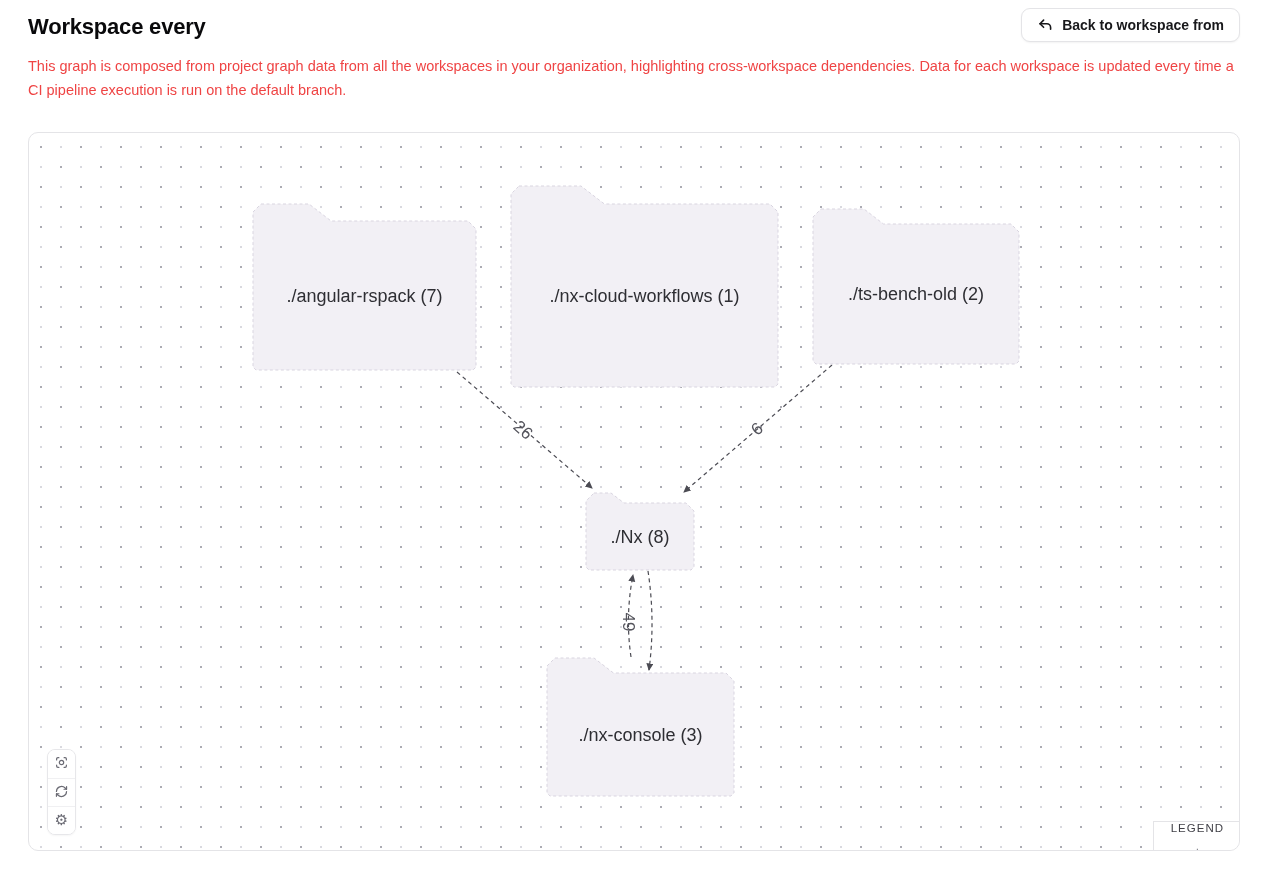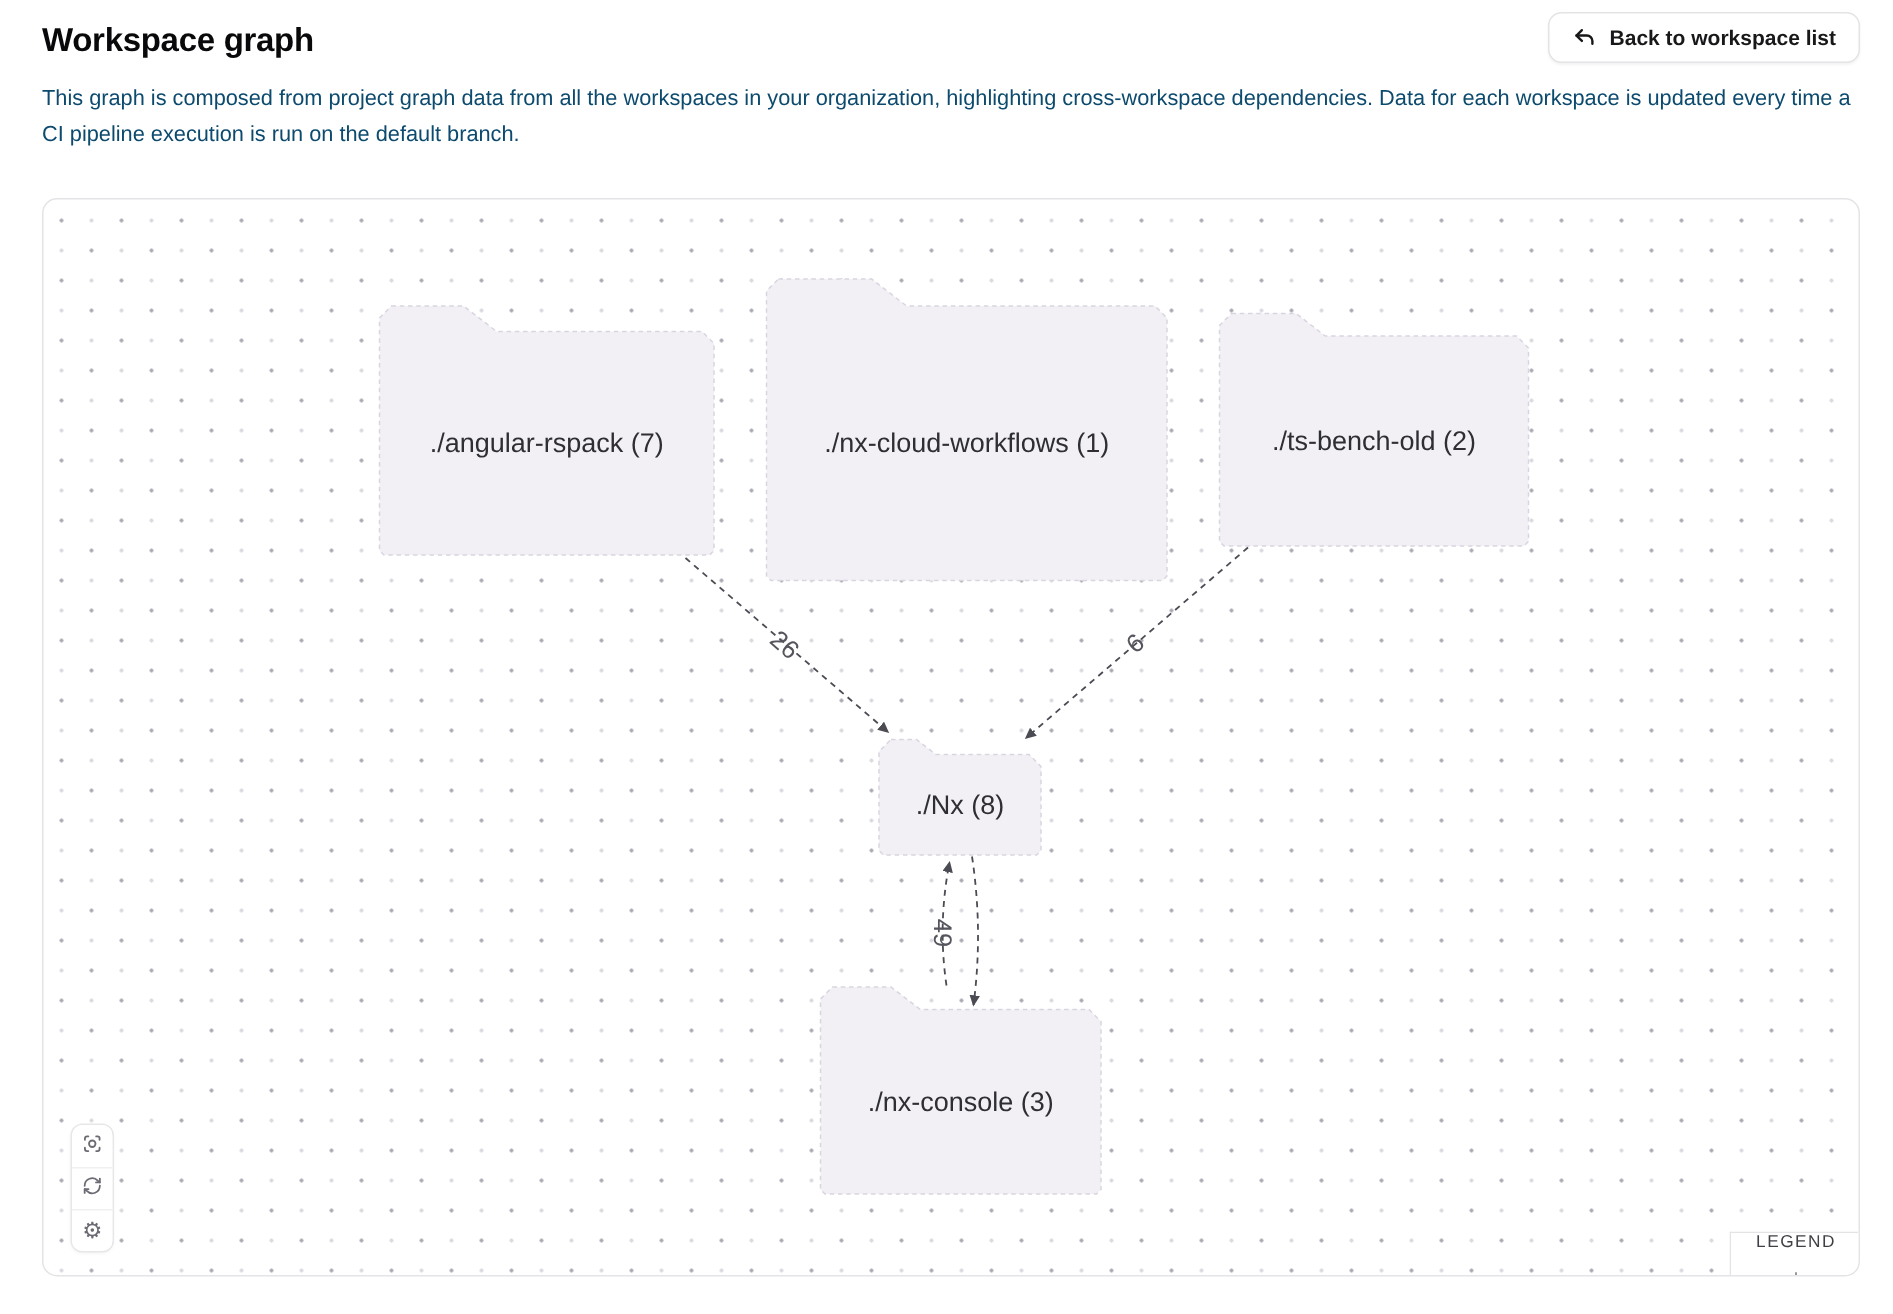--- a/index.html
+++ b/index.html
@@ -2,21 +2,21 @@
 <html><head>
 <meta charset="utf-8">
 <style>
   * { margin:0; padding:0; box-sizing:border-box; }
   html,body { background:#ffffff; font-family:"Liberation Sans", sans-serif; }
   .page { width:1262px; height:876px; position:relative; overflow:hidden; }
 
   
   .header { position:absolute; left:28px; top:14px; right:22px; }
   .page-title { font-size:22px; font-weight:700; color:#09090b; letter-spacing:-0.2px; }
-  .page-desc { margin-top:14px; font-size:14.5px; line-height:24px; color:#0c4a6e; max-width:1212px; }
+  .page-desc { margin-top:14px; font-size:14.5px; line-height:24px; color:#ef4444; max-width:1212px; }
   .back-btn {
     position:absolute; top:-6px; right:0; height:34px;
     display:inline-flex; align-items:center; gap:9px;
     background:#fff; border:1px solid #e4e4e7; border-radius:9px;
     padding:0 15px; font-family:inherit; font-size:14px; font-weight:700; color:#18181b;
     box-shadow:0 1px 2px rgba(0,0,0,.05); cursor:pointer;
   }
   .back-btn svg { display:block; }
 
   
@@ -61,30 +61,30 @@
   }
   .legend-label { font-size:11.5px; letter-spacing:1px; font-weight:500; color:#3f3f46; }
   .legend-plus { font-size:16px; color:#8a8a92; line-height:1; }
 </style>
 </head>
 <body>
 
 <div class="page">
 
   <div class="header">
-    <h1 class="page-title">Workspace graph</h1>
+    <h1 class="page-title">Workspace every</h1>
     <p class="page-desc">This graph is composed from project graph data from all the workspaces in your organization, highlighting cross-workspace dependencies. Data for each workspace is updated every time a CI pipeline execution is run on the default branch.</p>
     <button class="back-btn">
       <span>
         <svg width="16" height="16" viewBox="0 0 16 16" fill="none" stroke="#18181b" stroke-width="1.6" stroke-linecap="round" stroke-linejoin="round">
           <path d="M6.6 3.1 L3 6.7 L6.6 10.3"></path>
           <path d="M3 6.7 H9.9 A3.7 3.7 0 0 1 13.6 10.4 V12.2"></path>
         </svg>
       </span>
-      <span>Back to workspace list</span>
+      <span>Back to workspace from</span>
     </button>
   </div>
 
   <div class="graph-panel">
     <svg class="graph-svg" width="1210" height="717" viewBox="28 132 1210 717">
         <defs>
           <marker id="arrow" markerUnits="userSpaceOnUse" markerWidth="9" markerHeight="9" refX="6.5" refY="3.5" orient="auto">
             <path d="M0 0 L7.5 3.5 L0 7 Z" fill="#4b4b53"></path>
           </marker>
         </defs>

